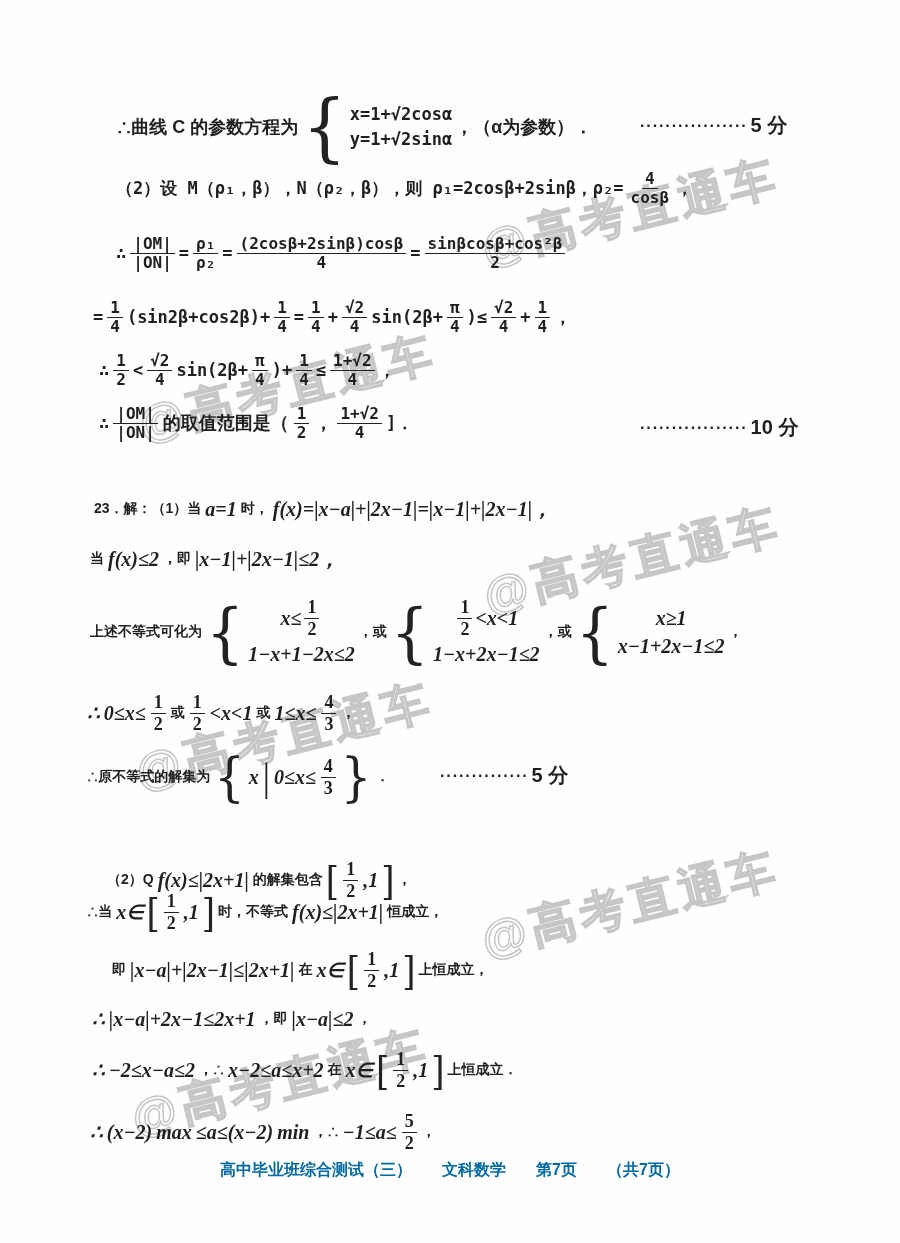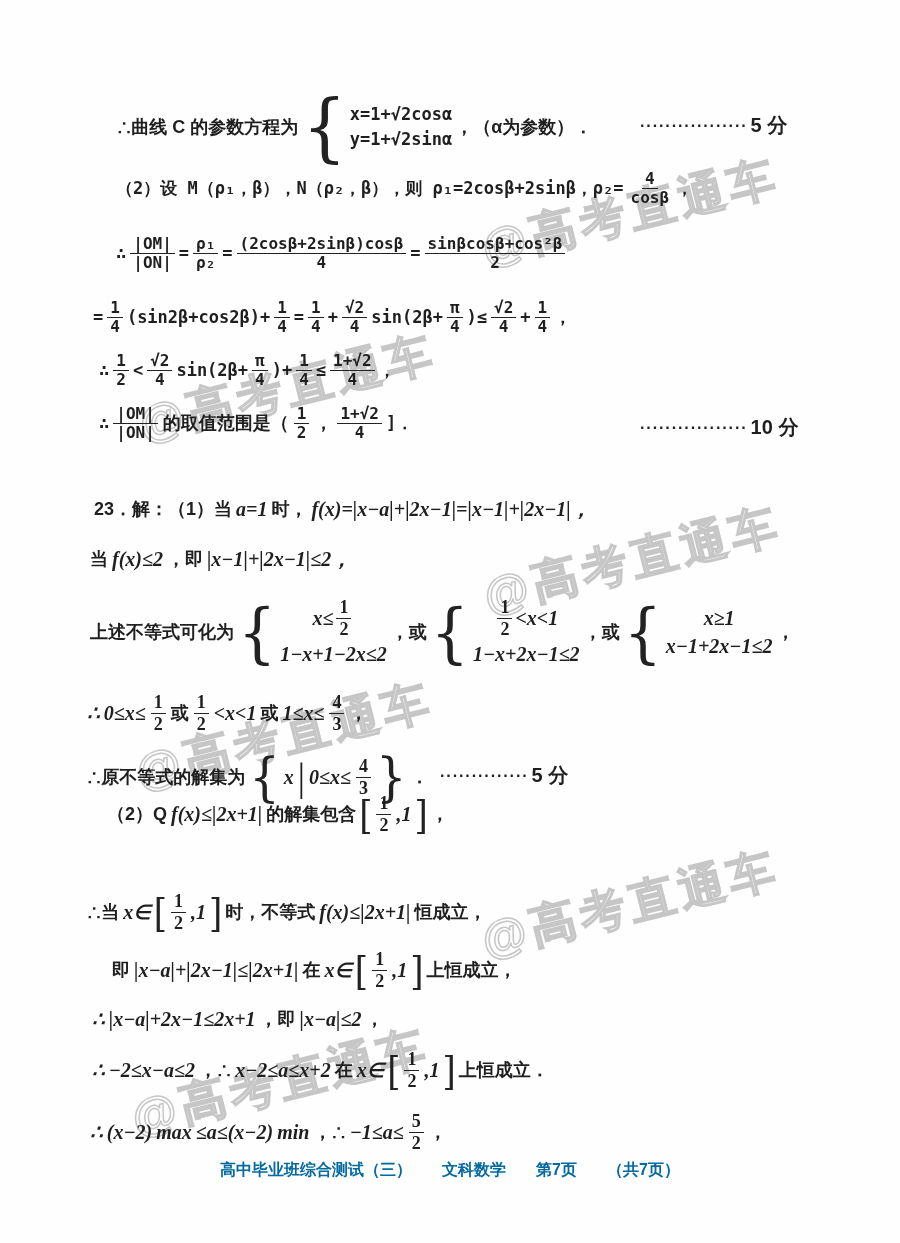--- a/index.html
+++ b/index.html
@@ -3,21 +3,21 @@
 <meta charset="utf-8">
 <style>
   html,body{margin:0;padding:0;background:#ffffff;}
   .page{position:relative;width:900px;height:1243px;background:#fefefe;overflow:hidden;
         font-family:"Liberation Sans",sans-serif;color:#222;}
   .line{position:absolute;display:flex;align-items:center;white-space:nowrap;color:#1f1f1f;}
   
   .p22 .cn{font-family:"Liberation Sans",sans-serif;font-weight:700;font-size:18px;margin:0 2px;}
   .p22 .m{font-family:"DejaVu Sans Mono",monospace;font-weight:600;font-size:17px;margin:0 1px;}
   
-  .p23 .cn{font-family:"Liberation Sans",sans-serif;font-weight:700;font-size:18px;margin:16px 2px;}
+  .p23 .cn{font-family:"Liberation Sans",sans-serif;font-weight:700;font-size:14px;margin:16px 2px;}
   .p23 .m{font-family:"Liberation Serif",serif;font-style:italic;font-weight:600;font-size:20px;margin:0 2px;}
   
   .frac{display:inline-flex;flex-direction:column;align-items:center;vertical-align:middle;
         margin:0 3px;line-height:1.12;}
   .frac .num{display:block;border-bottom:1.5px solid #222;padding:0 3px;text-align:center;}
   .frac .den{display:block;padding:0 3px;text-align:center;}
   .p22 .frac{font-family:"DejaVu Sans Mono",monospace;font-weight:600;font-size:16px;}
   .p23 .frac{font-family:"Liberation Serif",serif;font-style:normal;font-weight:600;font-size:18px;}
   
   .brace{font-family:"DejaVu Serif",serif;font-weight:300;line-height:1;color:#222;
@@ -273,21 +273,21 @@
         <span class="den">3</span>
       </span>
     <span class="brace bset">}</span>
     <span class="cn">．</span>
   </div>
   <div class="dots-line" style="left:440px;top:762px">
     <span class="dots">··············</span>
     <span class="score">5 分</span>
   </div>
 
-  <div class="line p23" style="left:105px;top:784px;height:60px">
+  <div class="line p23" style="left:105px;top:850px;height:60px">
     <span class="cn">（2）Q</span>
     <span class="m">f(x)≤|2x+1|</span>
     <span class="cn">的解集包含</span>
     <span class="brace biv">[</span>
     <span class="frac">
         <span class="num">1</span>
         <span class="den">2</span>
       </span>
     <span class="m">,1</span>
     <span class="brace biv">]</span>

